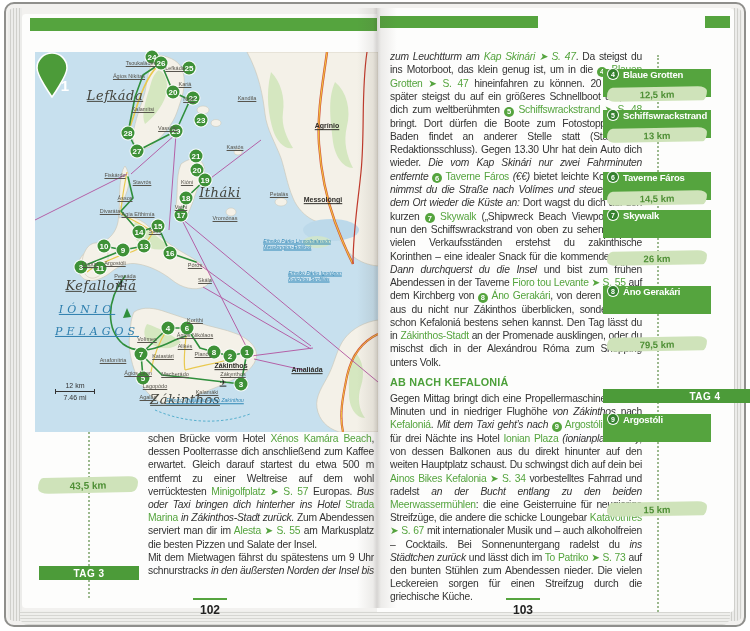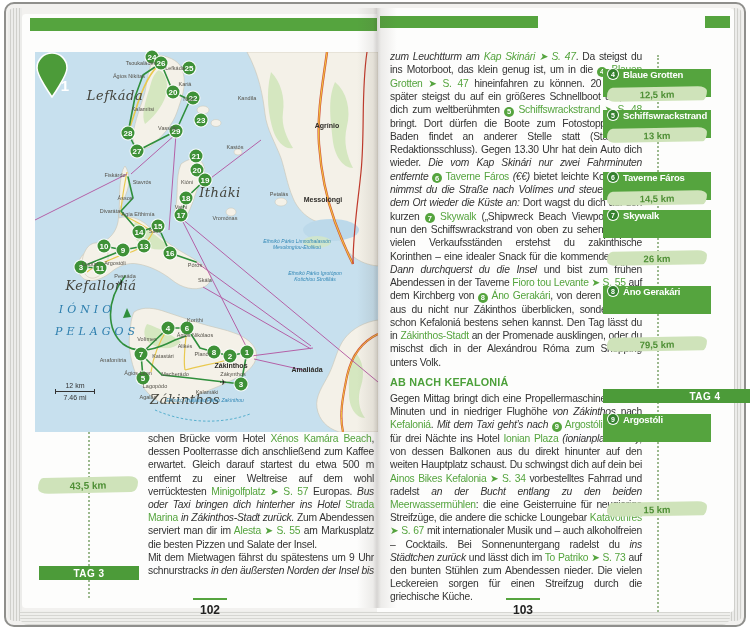--- a/index.html
+++ b/index.html
@@ -29,21 +29,21 @@
   .gutter{position:absolute;left:357px;top:8px;width:40px;height:600px;pointer-events:none;
           background:linear-gradient(90deg,rgba(0,0,0,0) 0%,rgba(90,80,70,.10) 40%,rgba(60,50,45,.20) 50%,rgba(90,80,70,.10) 60%,rgba(0,0,0,0) 100%);}
 
   
   .top-strip{position:absolute;left:30px;top:18px;width:347px;height:13px;background:var(--green);}
   #map{position:absolute;left:35px;top:52px;width:343px;height:380px;}
   #map svg{position:absolute;left:0;top:0;}
   .map-marker{position:absolute;width:13px;height:13px;border-radius:50%;background:#3e9137;
       color:#fff;font-size:8px;font-weight:bold;display:flex;align-items:center;justify-content:center;
       transform:translate(-50%,-50%);box-shadow:0 0 0 1px rgba(255,255,255,.9);}
-  .map-label{position:absolute;transform:translate(-50%,-50%);white-space:pre-line;text-align:center;line-height:1.1;}
+  .map-label{position:absolute;transform:translate(-50%,-50%);white-space:pre-line;text-align:left;line-height:1.1;text-decoration:underline;}
   .map-label.island{font-family:"DejaVu Serif",serif;font-style:italic;font-size:13px;color:#44443c;letter-spacing:.5px;}
   .map-label.sea{font-family:"DejaVu Serif",serif;font-style:italic;font-size:11px;color:#2e7fae;letter-spacing:4px;}
   .map-label.t{font-size:5.5px;color:#55524a;}
   .map-label.tb{font-size:7px;font-weight:bold;color:#2e2c28;}
   .map-label.park{font-size:5px;font-style:italic;color:#2f86b5;}
   .map-label.ap{font-size:8px;color:#222;}
   #map-pin{position:absolute;left:13px;top:20px;width:34px;height:46px;}
   .scale{position:absolute;left:18px;top:330px;width:44px;text-align:center;font-size:7px;color:#333;}
   .scale .bar{height:1px;background:#333;margin:2px 2px;position:relative;}
   .scale .bar:before,.scale .bar:after{content:"";position:absolute;top:-2px;width:1px;height:5px;background:#333;}

